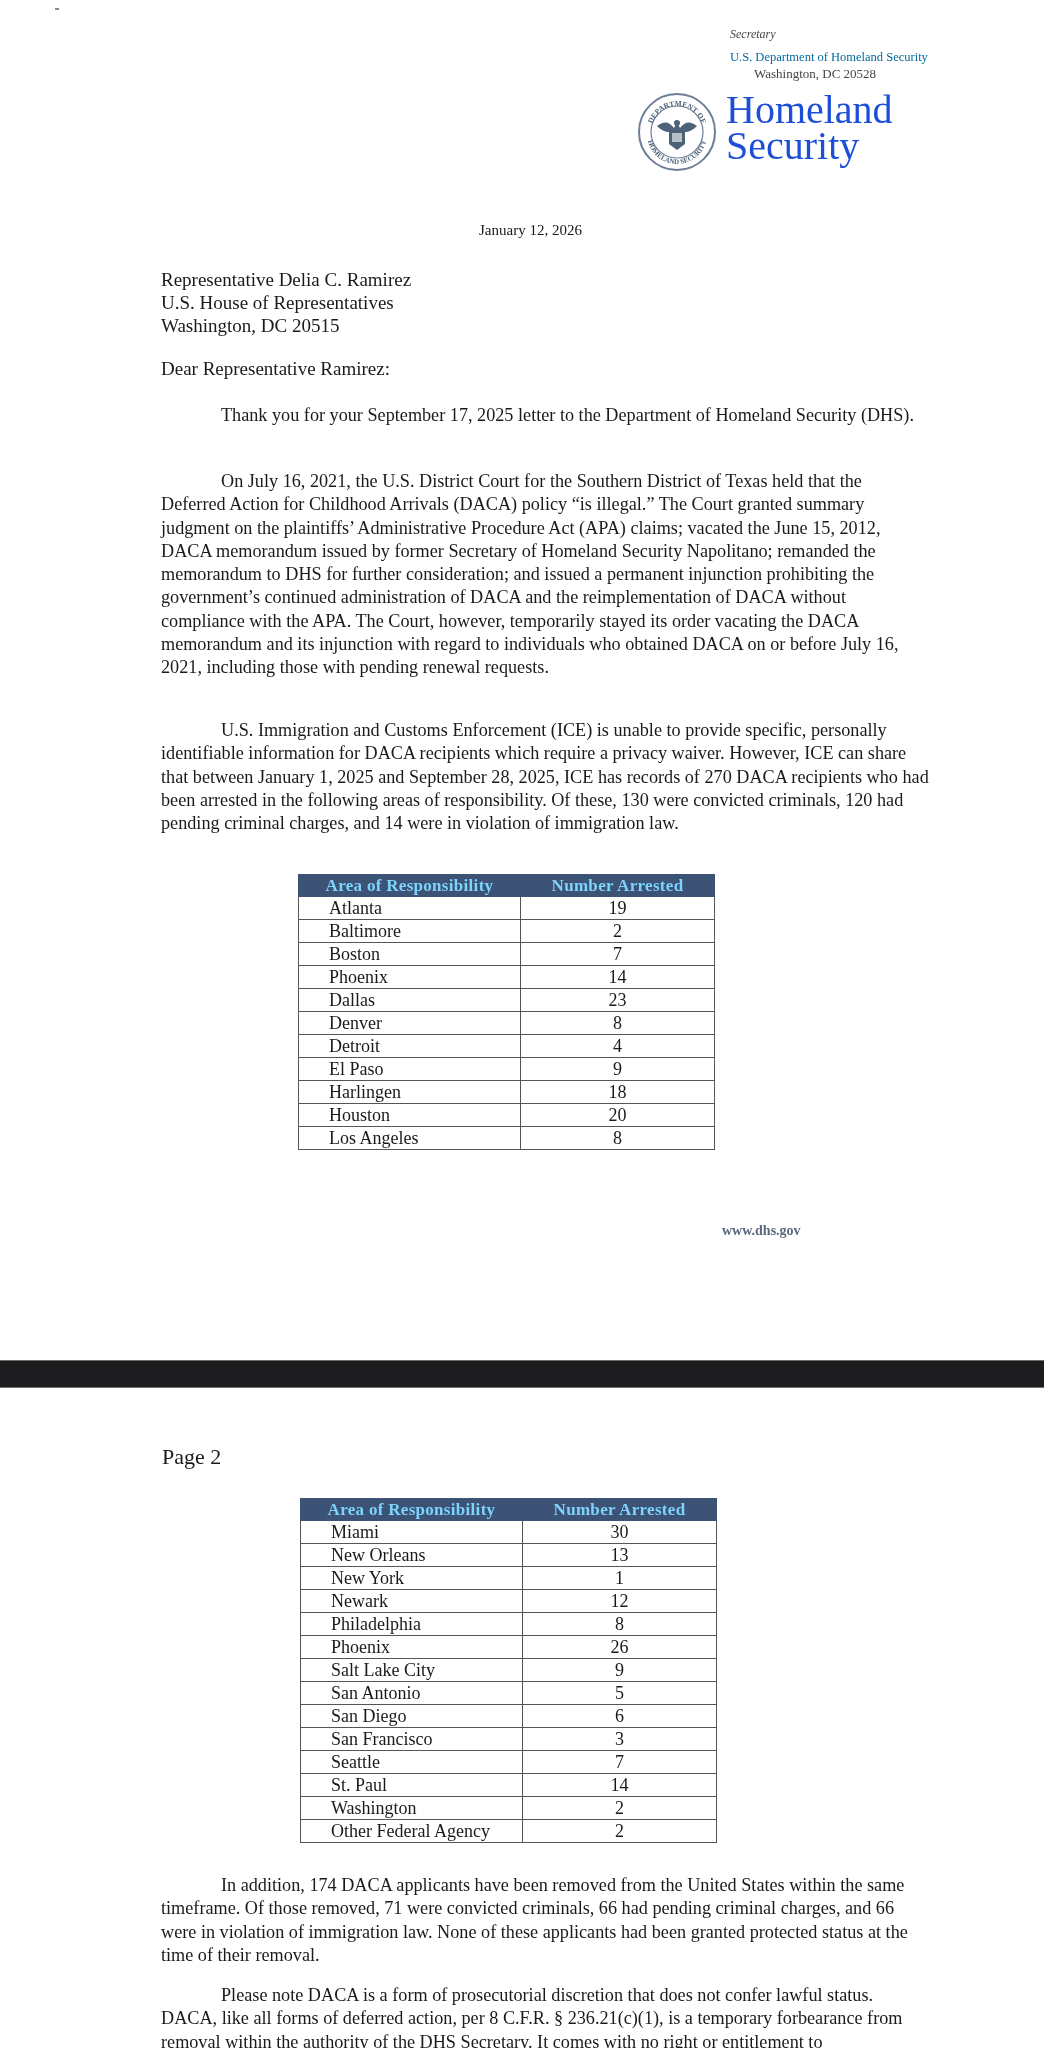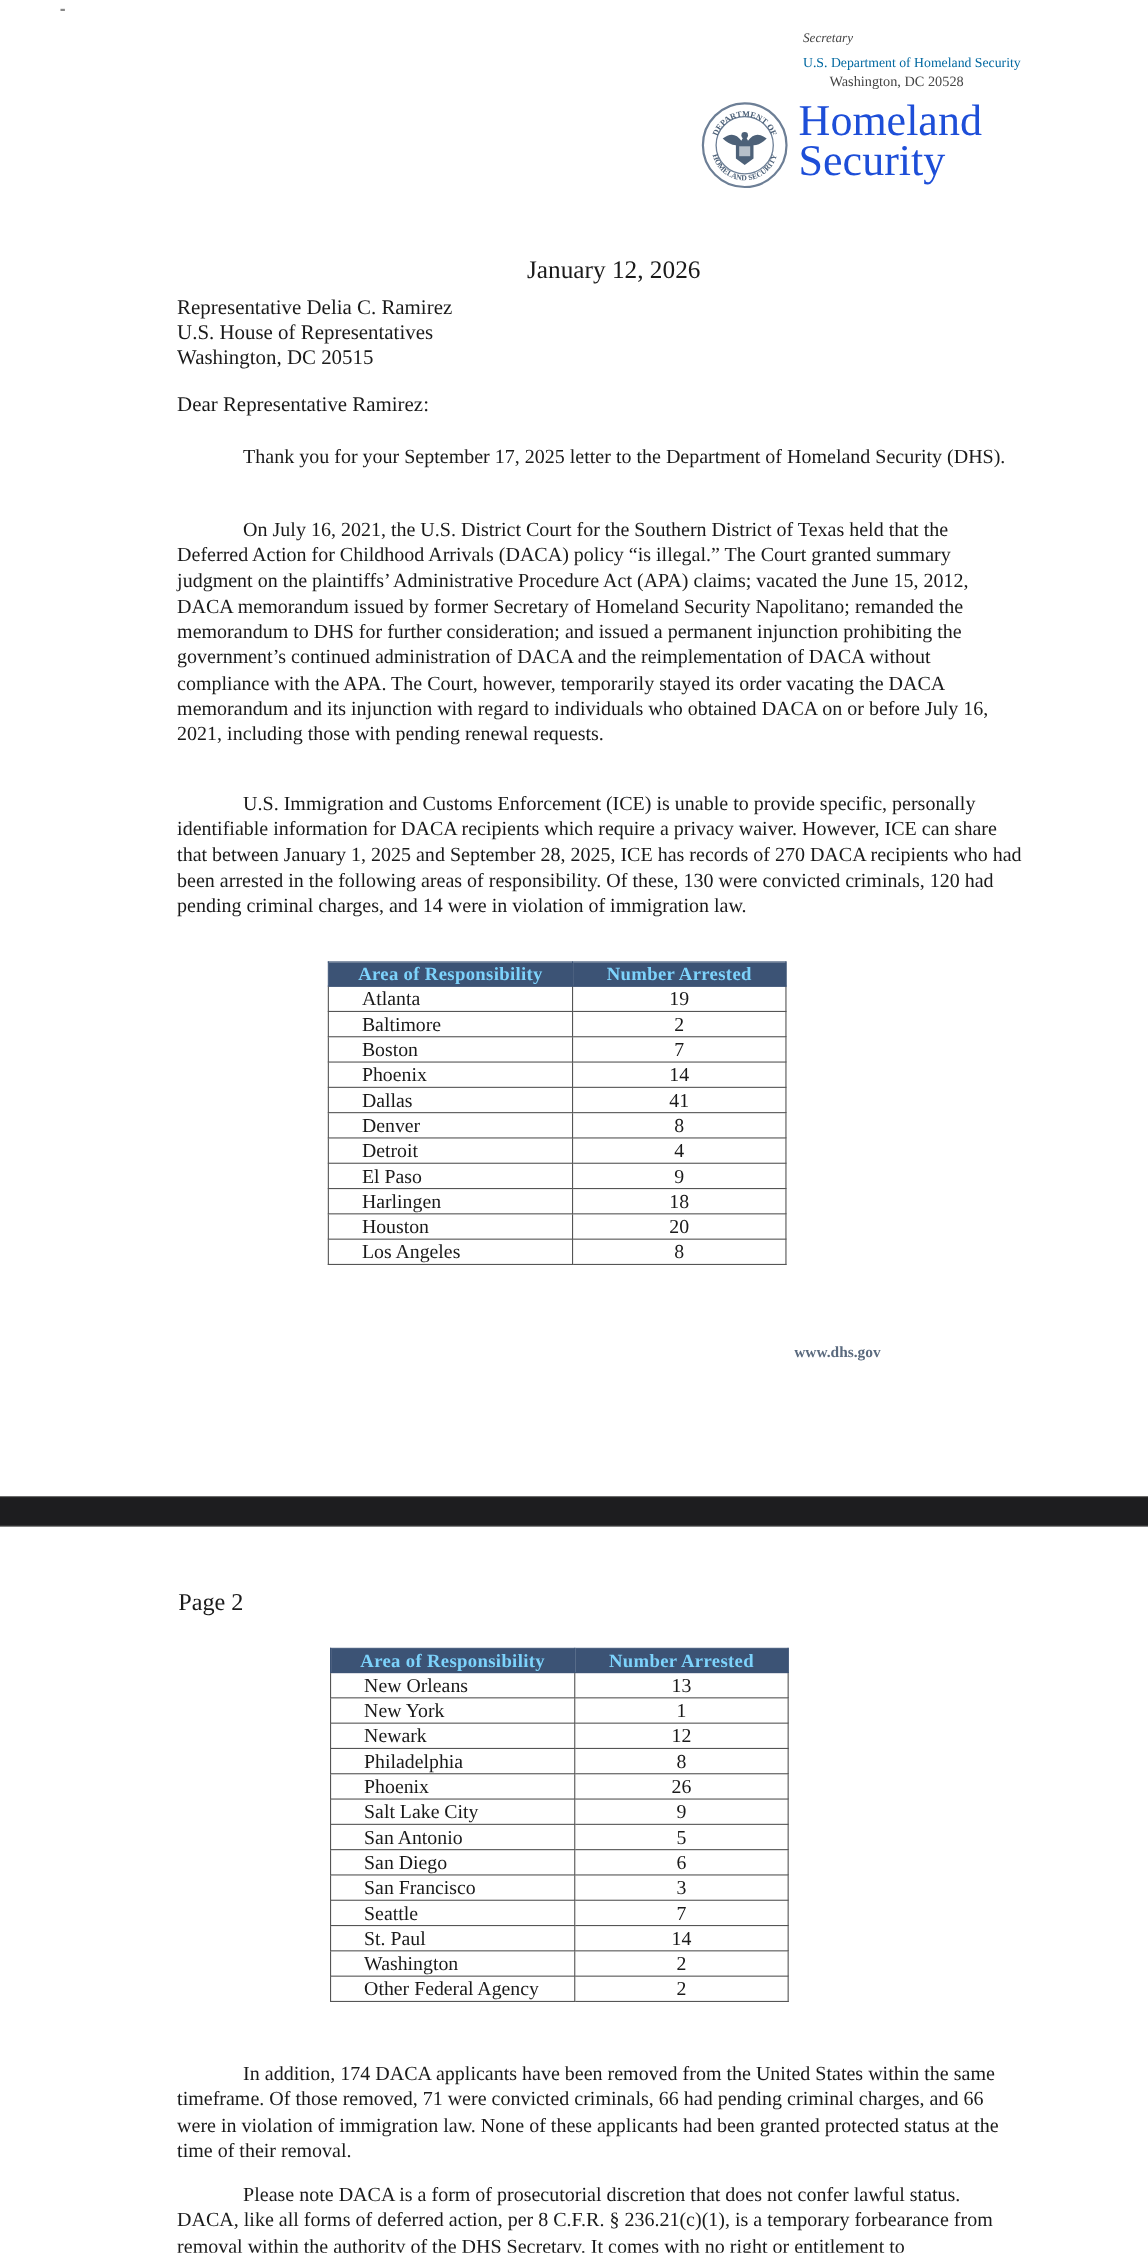--- a/index.html
+++ b/index.html
@@ -11,21 +11,21 @@
   .stray-mark { position: absolute; left: 55px; top: 8px; width: 4px; height: 2px; background: #888; }
 
   
   .lh-secretary { position: absolute; left: 730px; top: 27px; font-size: 12px; font-style: italic; color: #444; }
   .lh-dept { position: absolute; left: 730px; top: 50px; font-size: 12.5px; font-weight: normal; color: #0369a1; }
   .lh-addr { position: absolute; left: 730px; top: 66px; font-size: 13px; color: #444; margin-left: 24px; }
   .lh-seal { position: absolute; left: 637px; top: 92px; width: 80px; height: 80px; }
   .lh-brand { position: absolute; left: 726px; top: 92px; font-size: 40px; line-height: 36px; color: #1d4ed8; }
   .lh-brand div { white-space: nowrap; }
 
-  .date { position: absolute; left: 479px; top: 222px; font-size: 23px; margin-top: 11px; }
+  .date { position: absolute; left: 479px; top: 222px; font-size: 15px; }
   .addr-block { position: absolute; left: 161px; top: 268px; font-size: 19px; line-height: 23px; }
   .salutation { position: absolute; left: 161px; top: 358px; font-size: 19px; }
 
   .para { position: absolute; left: 161px; width: 770px; font-size: 18.2px; line-height: 23.3px; text-align: left; }
   .para .indent { display: inline-block; width: 60px; }
   #p1 { top: 404px; }
   #p2 { top: 470px; }
   #p3 { top: 719px; }
 
   table.aor { position: absolute; border-collapse: collapse; font-size: 18px; }
@@ -111,21 +111,21 @@
         <tr>
           <td class="name">Boston</td>
           <td class="num">7</td>
         </tr>
         <tr>
           <td class="name">Phoenix</td>
           <td class="num">14</td>
         </tr>
         <tr>
           <td class="name">Dallas</td>
-          <td class="num">41</td>
+          <td class="num">23</td>
         </tr>
         <tr>
           <td class="name">Denver</td>
           <td class="num">8</td>
         </tr>
         <tr>
           <td class="name">Detroit</td>
           <td class="num">4</td>
         </tr>
         <tr>
@@ -157,20 +157,24 @@
 
   <table class="aor" id="table2">
     <thead>
       <tr>
         <th class="col-area">Area of Responsibility</th>
         <th class="col-num">Number Arrested</th>
       </tr>
     </thead>
     <tbody id="tbody2">
         <tr>
+          <td class="name">Miami</td>
+          <td class="num">30</td>
+        </tr>
+        <tr>
           <td class="name">New Orleans</td>
           <td class="num">13</td>
         </tr>
         <tr>
           <td class="name">New York</td>
           <td class="num">1</td>
         </tr>
         <tr>
           <td class="name">Newark</td>
           <td class="num">12</td>

